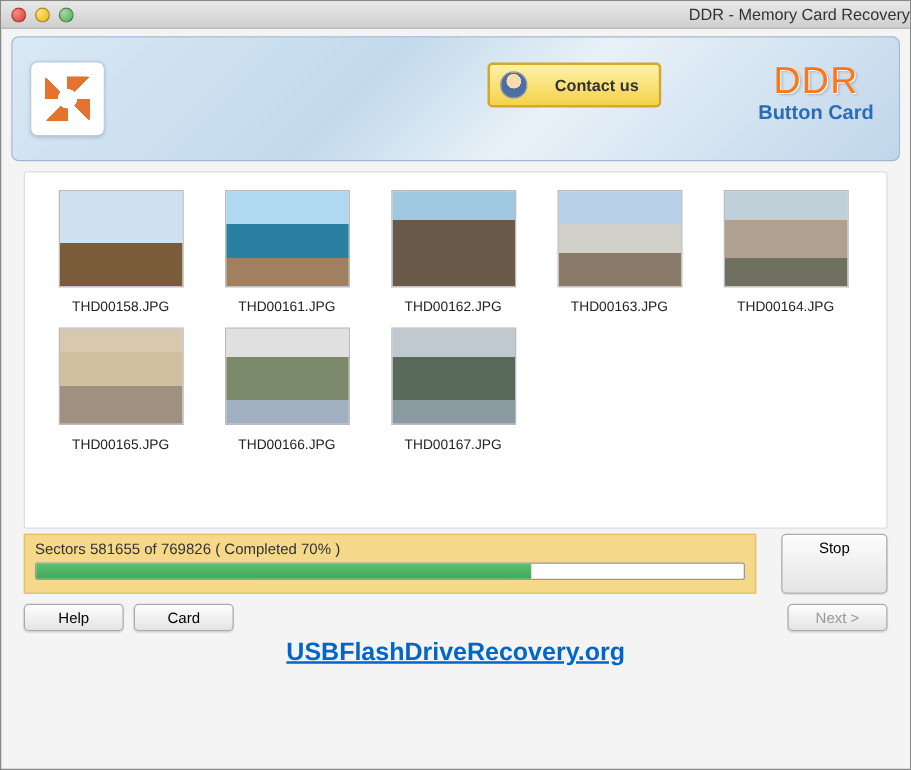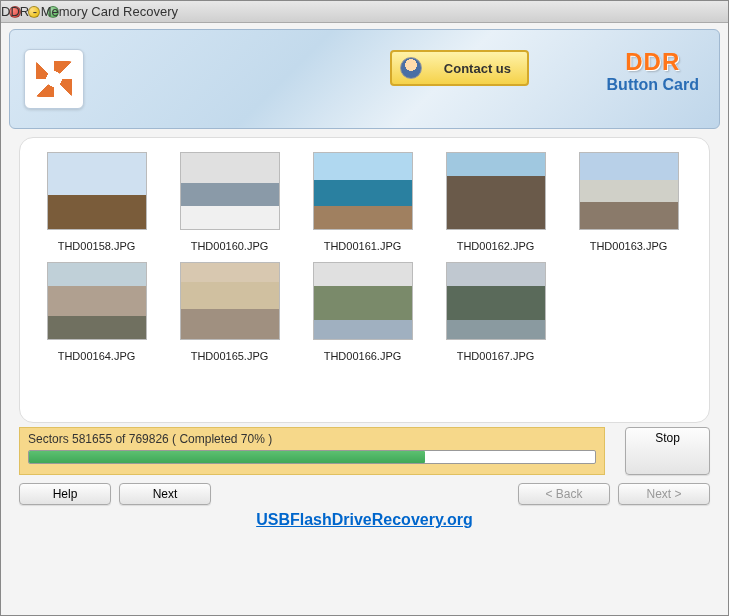--- a/index.html
+++ b/index.html
@@ -4,50 +4,50 @@
 <style>
 * { box-sizing: border-box; margin: 0; padding: 0; }
 body { font-family: "Lucida Grande", Arial, sans-serif; font-size: 12px; background: #fff; }
 .window { width: 729px; height: 616px; border: 1px solid #888; background: #f4f4f4; position: relative; }
 .titlebar { height: 22px; background: linear-gradient(#e8e8e8, #cfcfcf); border-bottom: 1px solid #aaa; display: flex; align-items: center; position: relative; }
 .traffic { display: flex; gap: 7px; margin-left: 8px; }
 .tl { width: 12px; height: 12px; border-radius: 50%; border: 1px solid rgba(0,0,0,0.3); }
 .tl.red { background: radial-gradient(circle at 30% 30%, #ff8a80, #d43f3a); }
 .tl.yel { background: radial-gradient(circle at 30% 30%, #ffe082, #e6b800); }
 .tl.grn { background: radial-gradient(circle at 30% 30%, #a5d6a7, #4caf50); }
-.title { position: absolute; left: 0; right: 0; text-align: left; font-size: 13px; color: #333; }
+.title { position: absolute; left: 0; right: 0; text-align: right; font-size: 13px; color: #333; }
 .header { margin: 6px 8px; height: 100px; border: 1px solid #a0b8d0; border-radius: 6px; background: linear-gradient(135deg, #d9e8f5 0%, #c3daec 40%, #e8f1f8 60%, #bfd6ea 100%); display: flex; align-items: center; padding: 0 14px; position: relative; }
 .logo-box { width: 60px; height: 60px; background: #fff; border: 1px solid #bcd; border-radius: 6px; display: flex; align-items: center; justify-content: center; box-shadow: 0 1px 3px rgba(0,0,0,0.15);}
 .logo-pat { width: 36px; height: 36px; background: radial-gradient(circle, #fff 30%, transparent 31%), repeating-conic-gradient(#e57330 0 45deg, #fff 45deg 90deg); border-radius: 3px;}
 .contact-btn { position: absolute; right: 190px; top: 20px; background: linear-gradient(#fff2a8, #f5d24a); border: 2px solid #d4a82a; border-radius: 4px; padding: 5px 16px 5px 8px; display: flex; align-items: center; gap: 22px; cursor: pointer; font-size: 13px; font-weight: bold; color: #333; }
 .contact-btn .avatar { width: 22px; height: 22px; border-radius: 50%; background: radial-gradient(circle at 50% 35%, #ffdbac 35%, #4a6fa5 36%); border: 1px solid #999; }
 .brand { position: absolute; right: 20px; top: 18px; text-align: center; }
-.brand .ddr { font-size: 24px; font-weight: bold; color: #ff7518; text-shadow: 1px 1px 0 #fff, 2px 2px 2px rgba(0,0,0,0.2); letter-spacing: 1px; }
+.brand .ddr { font-size: 30px; font-weight: normal; color: #ff7518; text-shadow: 1px 1px 0 #fff, 2px 2px 2px rgba(0,0,0,0.2); letter-spacing: 1px; }
 .brand .sub { font-size: 16px; font-weight: bold; color: #2a6db5; }
-.content { margin: 8px 18px 4px; background: #fff; border: 1px solid #ddd; border-radius: 14px; padding: 14px 10px 6px; height: 286px; overflow: hidden; }
+.content { margin: 8px 18px 4px; background: #fff; border: 1px solid #ddd; border-radius: 2px; padding: 14px 10px 6px; height: 286px; overflow: hidden; }
 .grid { display: flex; flex-wrap: wrap; gap: 0; }
 .thumb-cell { width: 133px; text-align: center; margin-bottom: 10px; }
 .thumb { width: 100px; height: 78px; margin: 0 auto; border: 1px solid #bbb; background: #ccc; display: block; }
 .thumb.sel { outline: 3px solid #888; outline-offset: -1px; }
 .fname { font-size: 11px; margin-top: 10px; color: #222; }
 .progress-area { margin: 2px 18px 0; display: flex; align-items: stretch; gap: 20px; }
 .prog-left { flex: 1; background: #f6d88a; border: 1px solid #e0c060; padding: 4px 8px 6px; font-size: 12px; color: #333; }
 .prog-left .line1 { margin-bottom: 4px; }
 .prog-bar { height: 14px; background: #fff; border: 1px solid #999; margin: 2px 0 4px; position: relative; border-radius: 2px; }
 .prog-fill { height: 100%; background: linear-gradient(#5cc070, #3fa858); width: 70%; border-radius: 1px; }
 .stop-col { width: 85px; display: flex; }
 .mac-btn { background: linear-gradient(#fdfdfd, #e4e4e4); border: 1px solid #aaa; border-radius: 4px; padding: 3px 0; font-size: 12px; text-align: center; cursor: pointer; box-shadow: 0 1px 1px rgba(0,0,0,0.1); }
 .mac-btn.disabled { color: #999; cursor: default; }
 .nav-row { margin: 8px 18px 0; display: flex; gap: 8px; align-items: center; }
-.nav-row .mac-btn { width: 92px; }
+.nav-row .mac-btn { width: 80px; }
 .nav-row .spacer { flex: 1; }
 .tip-box { margin: 8px 18px 0; background: #fff; border: 1px solid #ccc; border-radius: 6px; padding: 14px 12px; display: flex; align-items: center; gap: 14px; }
 .tip-icon { width: 36px; height: 36px; border-radius: 50%; background: radial-gradient(circle at 35% 30%, #cfe9ff, #4a90d9); display:flex; align-items:center; justify-content:center; }
 .tip-icon::after { content:""; width:22px; height:2px; background:#fff; box-shadow: 0 -5px 0 #fff, 0 5px 0 #fff; }
-.footer { text-align: center; color: #0066cc; font-size: 16px; font-weight: bold; text-decoration: underline; margin-top: 6px; cursor: pointer; }
+.footer { text-align: center; color: #0066cc; font-size: 20px; font-weight: bold; text-decoration: underline; margin-top: 6px; cursor: pointer; }
 
 .t0{background:linear-gradient(#cfe0f0 55%,#7a5c3a 55%);}
 .t1{background:linear-gradient(135deg,#3a5068,#6a8aa8,#c0d0e0);}
 .t2{background:linear-gradient(#e0e0e0 40%,#8a9aa8 40% 70%,#f0f0f0 70%);}
 .t3{background:linear-gradient(#b0d8f0 35%,#2a80a0 35% 70%,#a08060 70%);}
 .t4{background:linear-gradient(#a0c8e0 30%,#6a5a4a 30%);}
 .t5{background:linear-gradient(#b8d0e8 35%,#d0d0c8 35% 65%,#8a7a6a 65%);}
 .t6{background:linear-gradient(#c0d0d8 30%,#b0a090 30% 70%,#707060 70%);}
 .t7{background:linear-gradient(#d8c8b0 25%,#d0c0a0 25% 60%,#a09080 60%);}
 .t8{background:linear-gradient(#e0e0e0 30%,#7a8a6a 30% 75%,#a0b0c0 75%);}
@@ -81,24 +81,20 @@
     </div>
   </div>
 
   <div class="content">
     <div class="grid" id="grid">
         <div class="thumb-cell">
           <div class="thumb t0"></div>
           <div class="fname">THD00158.JPG</div>
         </div>
         <div class="thumb-cell">
-          <div class="thumb t2"></div>
-          <div class="fname">THD00160.JPG</div>
-        </div>
-        <div class="thumb-cell">
           <div class="thumb t3"></div>
           <div class="fname">THD00161.JPG</div>
         </div>
         <div class="thumb-cell">
           <div class="thumb t4"></div>
           <div class="fname">THD00162.JPG</div>
         </div>
         <div class="thumb-cell">
           <div class="thumb t5"></div>
           <div class="fname">THD00163.JPG</div>
@@ -129,22 +125,21 @@
         <div class="prog-fill" id="progfill" style="width: 70%;"></div>
       </div>
     </div>
     <div class="stop-col">
       <div class="mac-btn" style="width:100%;">Stop</div>
     </div>
   </div>
 
   <div class="nav-row">
     <div class="mac-btn">Help</div>
-    <div class="mac-btn">Next</div>
+    <div class="mac-btn">Card</div>
     <div class="spacer"></div>
-    <div class="mac-btn disabled">&lt; Back</div>
     <div class="mac-btn disabled">Next &gt;</div>
   </div>
 
 
   <div class="footer">USBFlashDriveRecovery.org</div>
 
 </div>
 
 </body></html>

